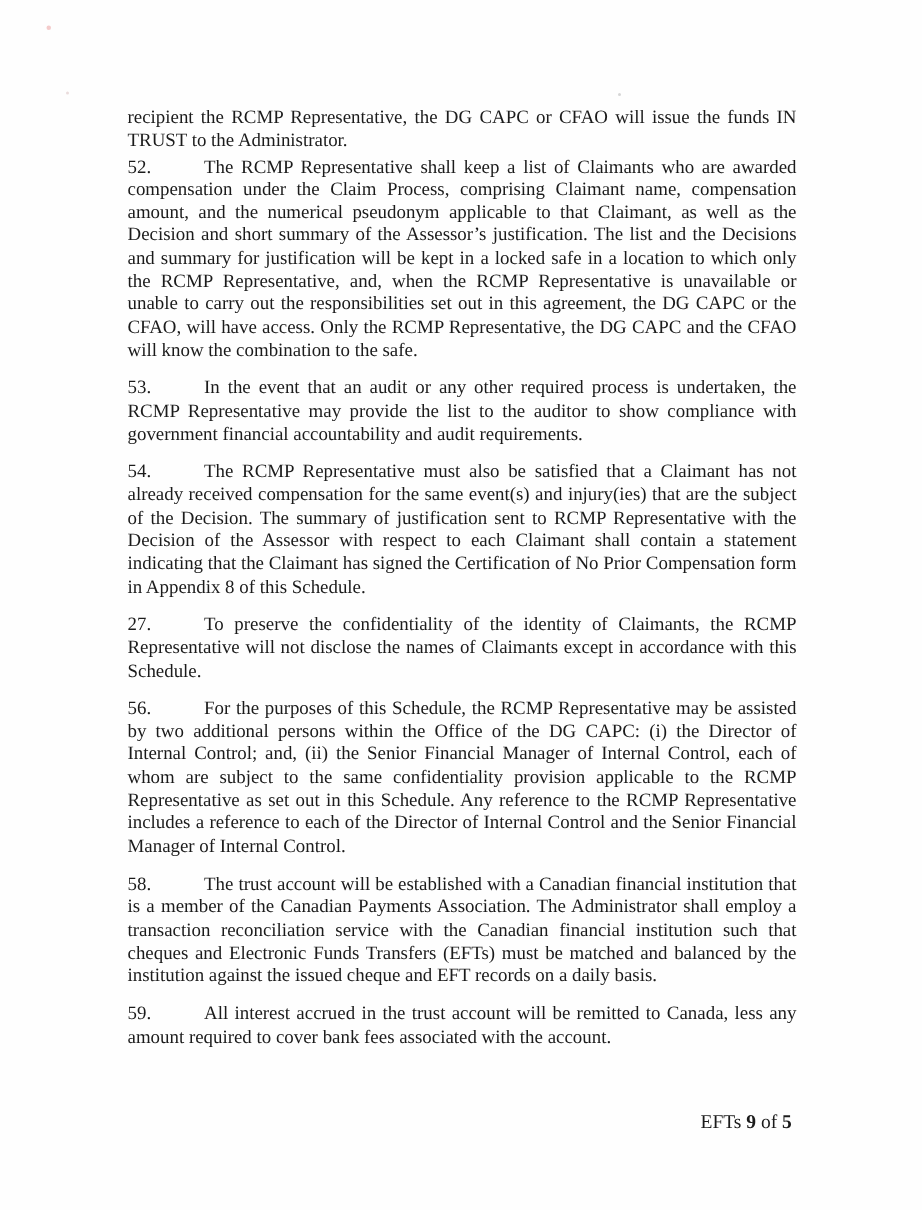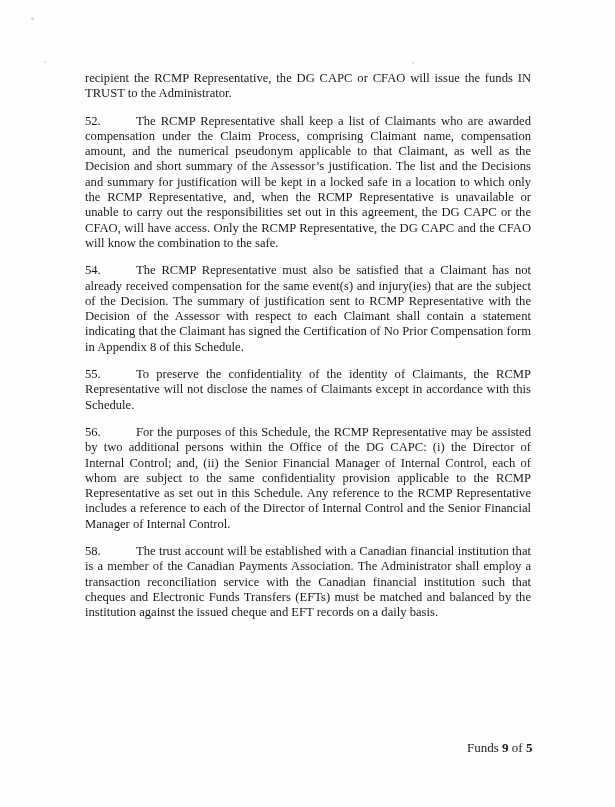--- a/index.html
+++ b/index.html
@@ -22,21 +22,21 @@
     top: 71px;
     width: 446px;
     font-size: 12.6px;
     line-height: 15.3px;
     text-align: justify;
   }
   .cont-para {
     margin: 0 0 2px 0;
   }
   .para {
-    margin: 12px 0 10px 0;
+    margin: 0 0 10px 0;
   }
   .para-num {
     display: inline-block;
     width: 51px;
   }
   .footer {
     position: absolute;
     left: 467px;
     top: 740px;
     font-size: 13px;
@@ -63,33 +63,35 @@
   <div class="speck speck-1"></div>
   <div class="speck speck-2"></div>
   <div class="speck speck-3"></div>
 
   <div class="content">
 
     <p class="cont-para">recipient the RCMP Representative, the DG CAPC or CFAO will issue the funds IN TRUST to the Administrator.</p>
 
     <div class="para"><span class="para-num">52.</span><span>The RCMP Representative shall keep a list of Claimants who are awarded compensation under the Claim Process, comprising Claimant name, compensation amount, and the numerical pseudonym applicable to that Claimant, as well as the Decision and short summary of the Assessor’s justification. The list and the Decisions and summary for justification will be kept in a locked safe in a location to which only the RCMP Representative, and, when the RCMP Representative is unavailable or unable to carry out the responsibilities set out in this agreement, the DG CAPC or the CFAO, will have access. Only the RCMP Representative, the DG CAPC and the CFAO will know the combination to the safe.</span></div>
 
+    <div class="para"><span class="para-num">53.</span><span>In the event that an audit or any other required process is undertaken, the RCMP Representative may provide the list to the auditor to show compliance with government financial accountability and audit requirements.</span></div>
 
     <div class="para"><span class="para-num">54.</span><span>The RCMP Representative must also be satisfied that a Claimant has not already received compensation for the same event(s) and injury(ies) that are the subject of the Decision. The summary of justification sent to RCMP Representative with the Decision of the Assessor with respect to each Claimant shall contain a statement indicating that the Claimant has signed the Certification of No Prior Compensation form in Appendix 8 of this Schedule.</span></div>
 
-    <div class="para"><span class="para-num">55.</span><span>To preserve the confidentiality of the identity of Claimants, the RCMP Representative will not disclose the names of Claimants except in accordance with this Schedule.</span></div>
+    <div class="para"><span class="para-num">27.</span><span>To preserve the confidentiality of the identity of Claimants, the RCMP Representative will not disclose the names of Claimants except in accordance with this Schedule.</span></div>
 
     <div class="para"><span class="para-num">56.</span><span>For the purposes of this Schedule, the RCMP Representative may be assisted by two additional persons within the Office of the DG CAPC: (i) the Director of Internal Control; and, (ii) the Senior Financial Manager of Internal Control, each of whom are subject to the same confidentiality provision applicable to the RCMP Representative as set out in this Schedule.  Any reference to the RCMP Representative includes a reference to each of the Director of Internal Control and the Senior Financial Manager of Internal Control.</span></div>
 
 
     <div class="para"><span class="para-num">58.</span><span>The trust account will be established with a Canadian financial institution that is a member of the Canadian Payments Association. The Administrator shall employ a transaction reconciliation service with the Canadian financial institution such that cheques and Electronic Funds Transfers (EFTs) must be matched and balanced by the institution against the issued cheque and EFT records on a daily basis.</span></div>
 
+    <div class="para"><span class="para-num">59.</span><span>All interest accrued in the trust account will be remitted to Canada, less any amount required to cover bank fees associated with the account.</span></div>
 
   </div>
 
   <div class="footer">
-    <span>Funds</span>
+    <span>EFTs</span>
     <span class="bold">9</span>
     <span>of</span>
     <span class="bold">5</span>
   </div>
 
 </div>
 
 </body></html>

